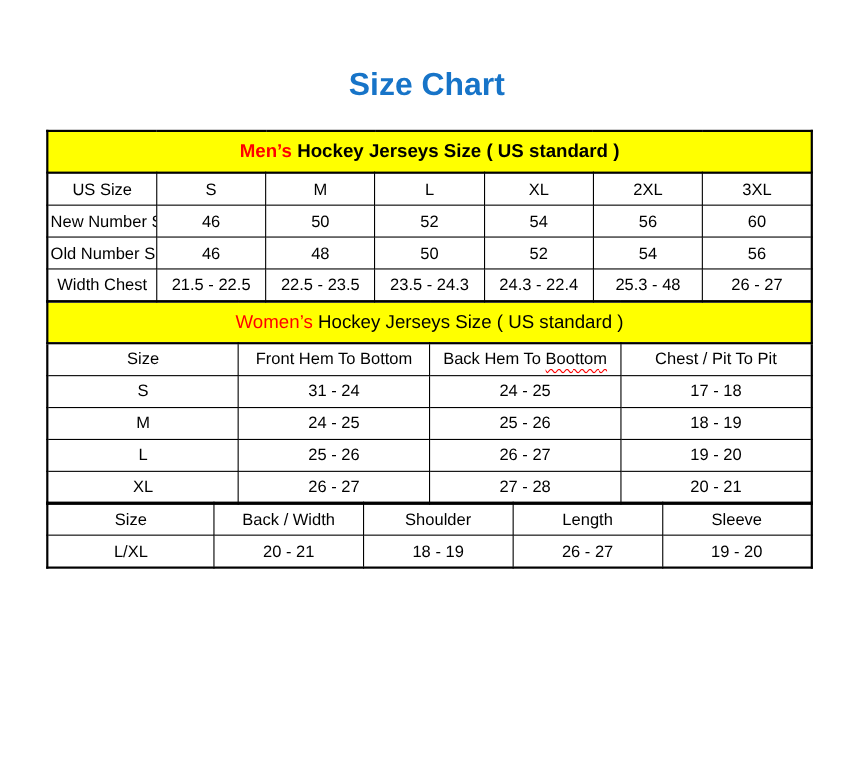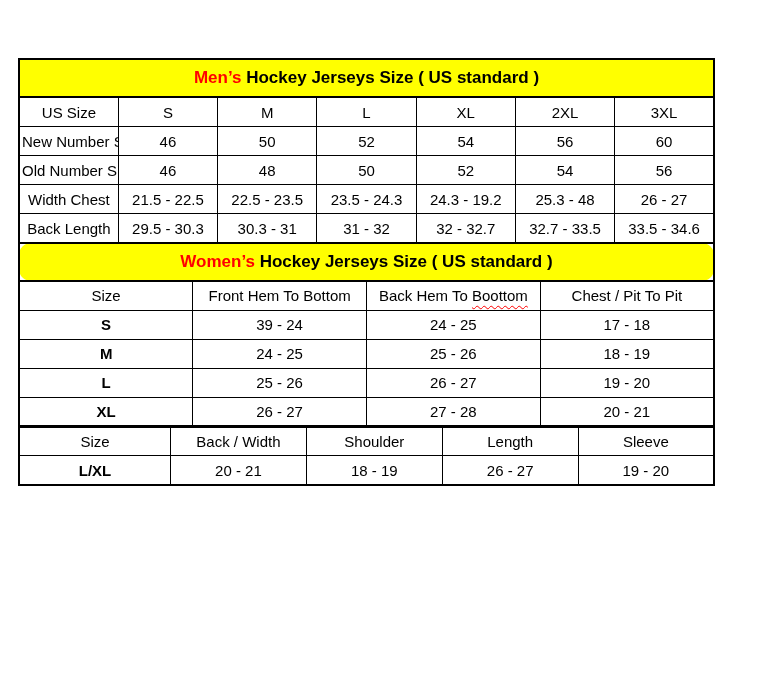--- a/index.html
+++ b/index.html
@@ -21,21 +21,21 @@
     margin: 0 0 22px 0;
     width: 776px;
     text-align: center;
     font-size: 29px;
     line-height: 38px;
     font-weight: bold;
     color: var(--title-blue, #1774C8);
     letter-spacing: 0px;
   }
   .tables {
-    margin-left: 18px;
+    margin-left: 42px;
     width: 697px;
   }
   table.size-table {
     border-collapse: collapse;
     table-layout: fixed;
     width: 697px;
     border: 2.5px solid var(--border-black, #000000);
   }
   table.size-table + table.size-table {
     margin-top: -2.5px; 
@@ -63,36 +63,36 @@
     height: 36px;
     font-size: 17px;
     font-weight: bold;
   }
   .band .accent {
     color: var(--accent-red, #FF0000);
   }
   
   table.womens td:first-child,
   table.youth td:first-child {
-    font-weight: bold;
-    border-radius: 12px;
+    font-weight: normal;
   }
   .spellcheck {
     text-decoration: underline;
     text-decoration-style: wavy;
     text-decoration-color: var(--accent-red, #FF0000);
     text-decoration-thickness: 1px;
     text-underline-offset: 4px;
     text-decoration-skip-ink: none;
   }
 </style>
 </head>
 <body>
 
 <div class="page">
+  <h1 class="title">Size Chart</h1>
   <div class="tables" id="tables">
       <table class="size-table mens">
         <tbody>
           <tr>
             <td class="band" colspan="7"><span class="accent">Men’s</span><span> Hockey Jerseys Size ( US standard )</span></td>
           </tr>
           <tr>
             <th>US Size</th>
             <th>S</th>
             <th>M</th>
@@ -117,49 +117,40 @@
             <td>50</td>
             <td>52</td>
             <td>54</td>
             <td>56</td>
           </tr>
           <tr>
             <td>Width Chest</td>
             <td>21.5 - 22.5</td>
             <td>22.5 - 23.5</td>
             <td>23.5 - 24.3</td>
-            <td>24.3 - 19.2</td>
+            <td>24.3 - 22.4</td>
             <td>25.3 - 48</td>
             <td>26 - 27</td>
-          </tr>
-          <tr>
-            <td>Back Length</td>
-            <td>29.5 - 30.3</td>
-            <td>30.3 - 31</td>
-            <td>31 - 32</td>
-            <td>32 - 32.7</td>
-            <td>32.7 - 33.5</td>
-            <td>33.5 - 34.6</td>
           </tr>
         </tbody>
       </table>
       <table class="size-table womens">
         <tbody>
           <tr>
             <td class="band" colspan="4"><span class="accent">Women’s</span><span> Hockey Jerseys Size ( US standard )</span></td>
           </tr>
           <tr>
             <th>Size</th>
             <th>Front Hem To Bottom</th>
             <th>Back Hem To <span class="spellcheck">Boottom</span></th>
             <th>Chest / Pit To Pit</th>
           </tr>
           <tr>
             <td>S</td>
-            <td>39 - 24</td>
+            <td>31 - 24</td>
             <td>24 - 25</td>
             <td>17 - 18</td>
           </tr>
           <tr>
             <td>M</td>
             <td>24 - 25</td>
             <td>25 - 26</td>
             <td>18 - 19</td>
           </tr>
           <tr>

